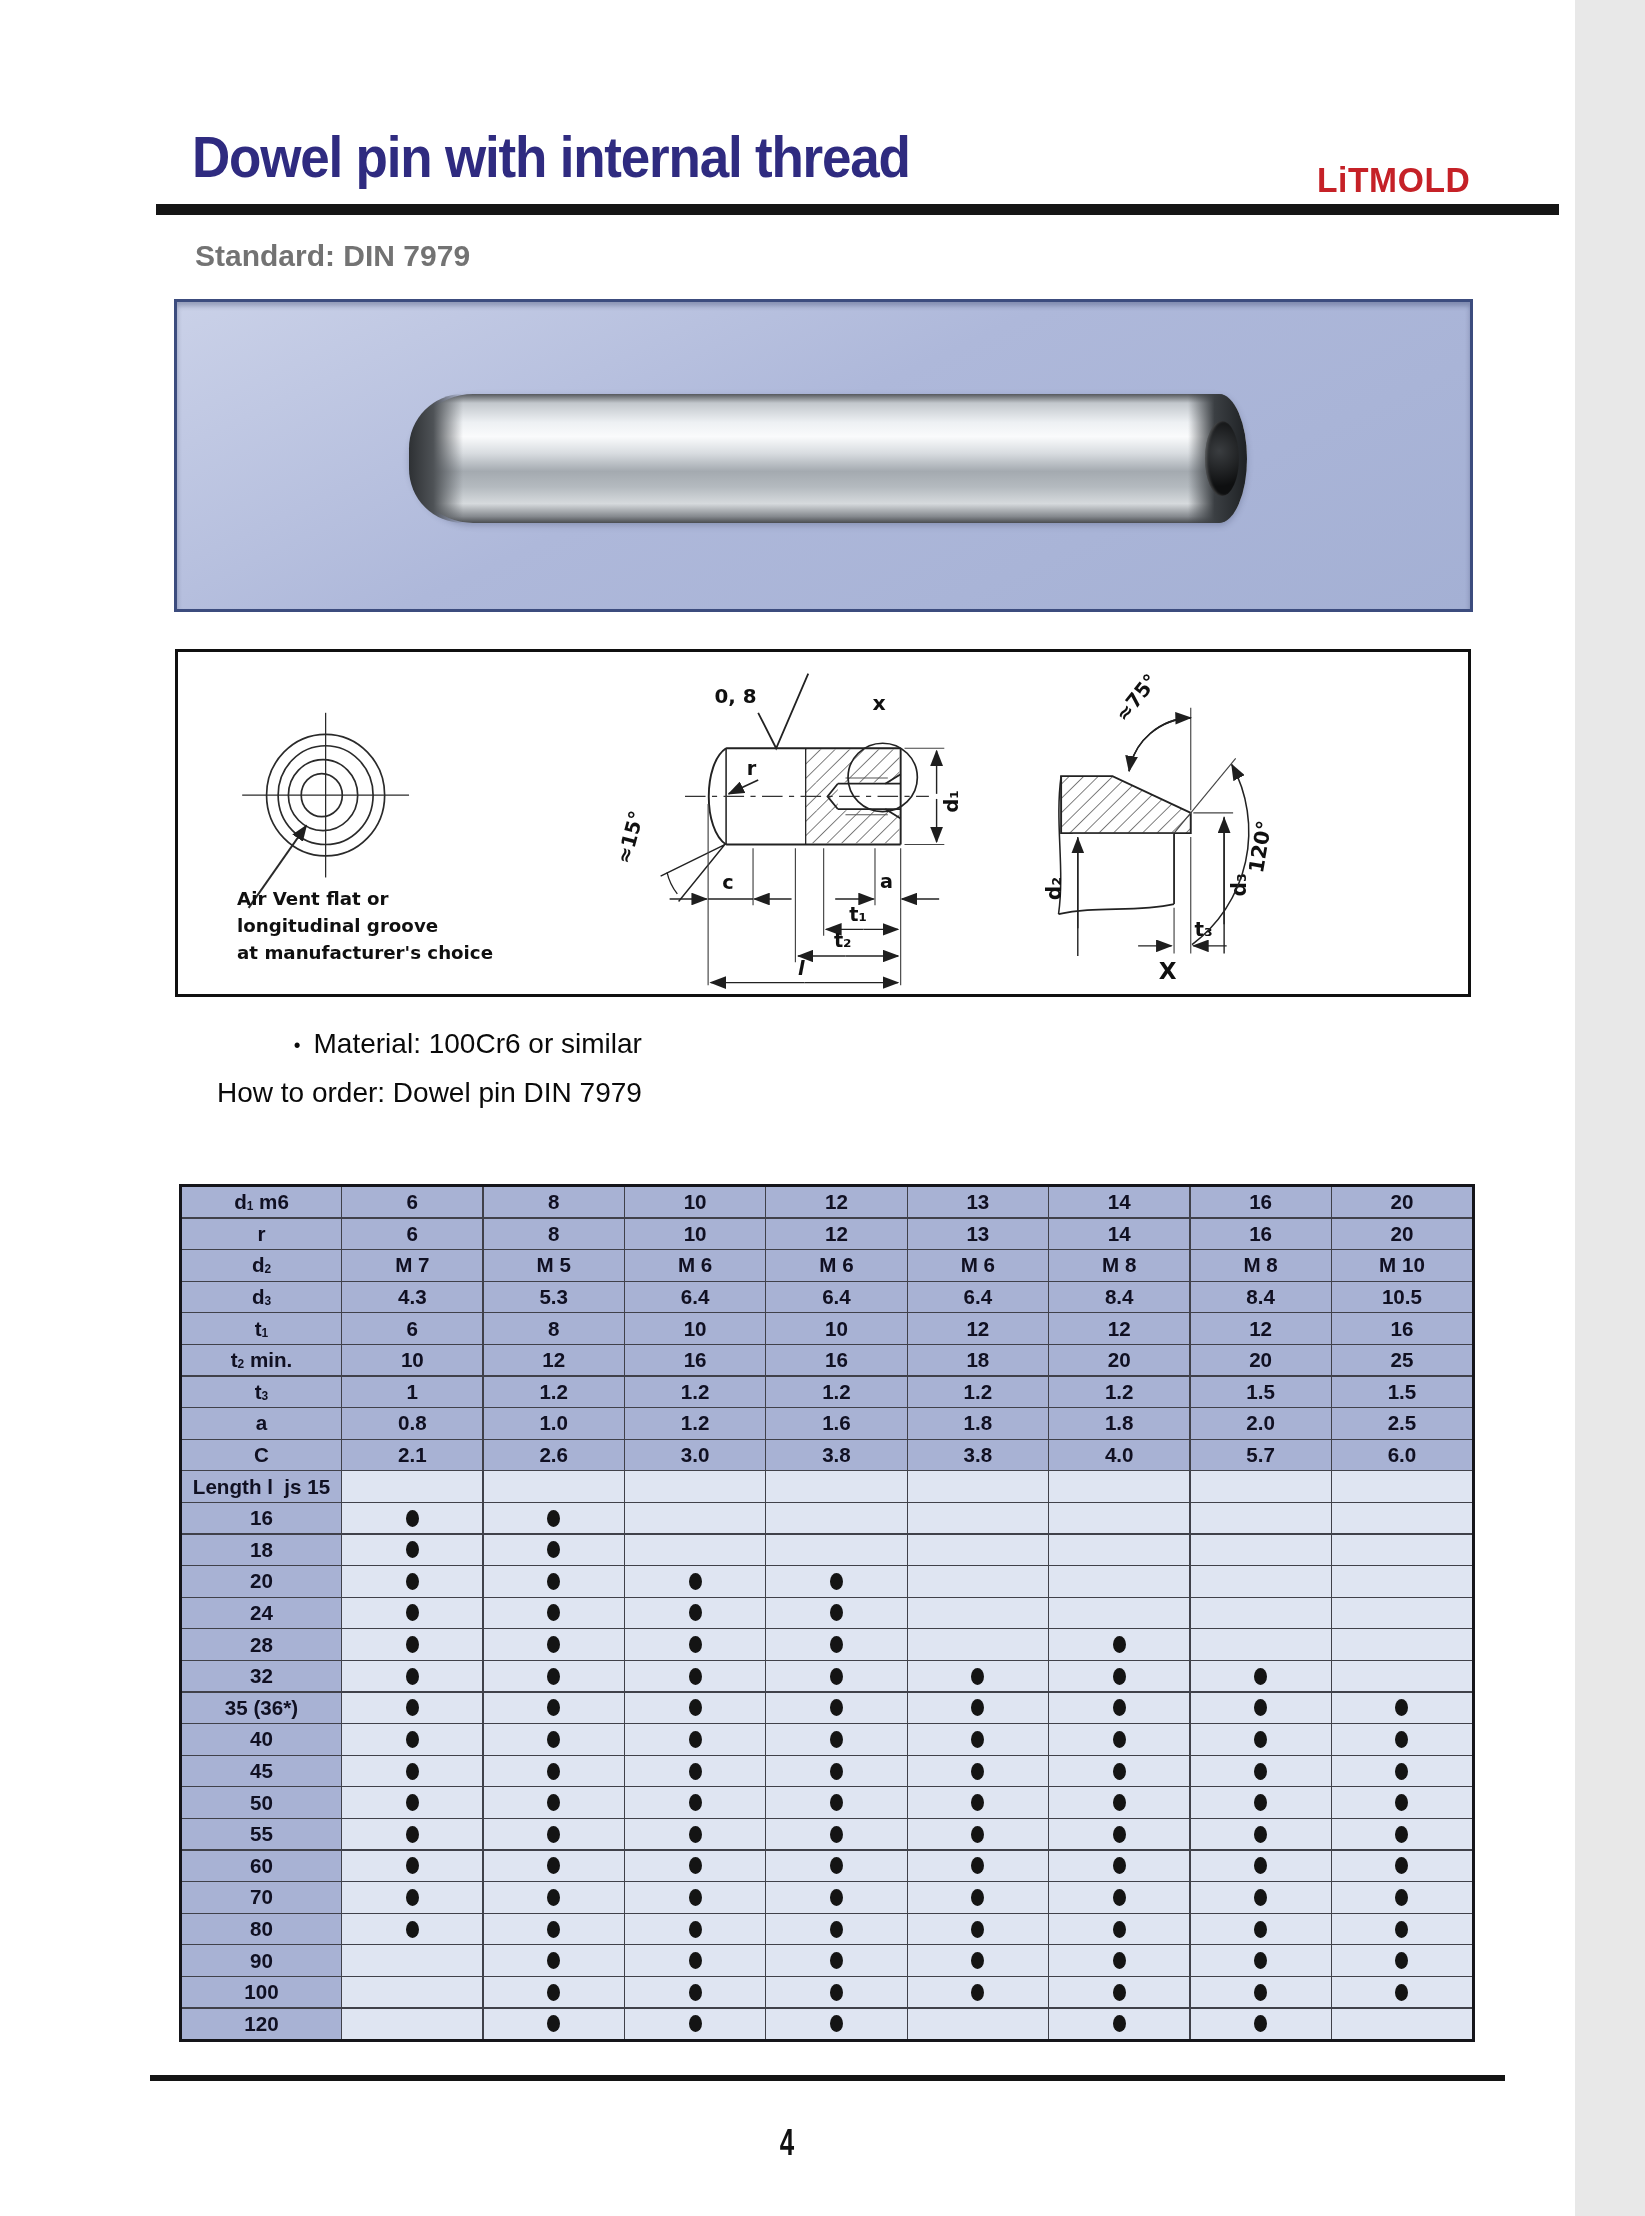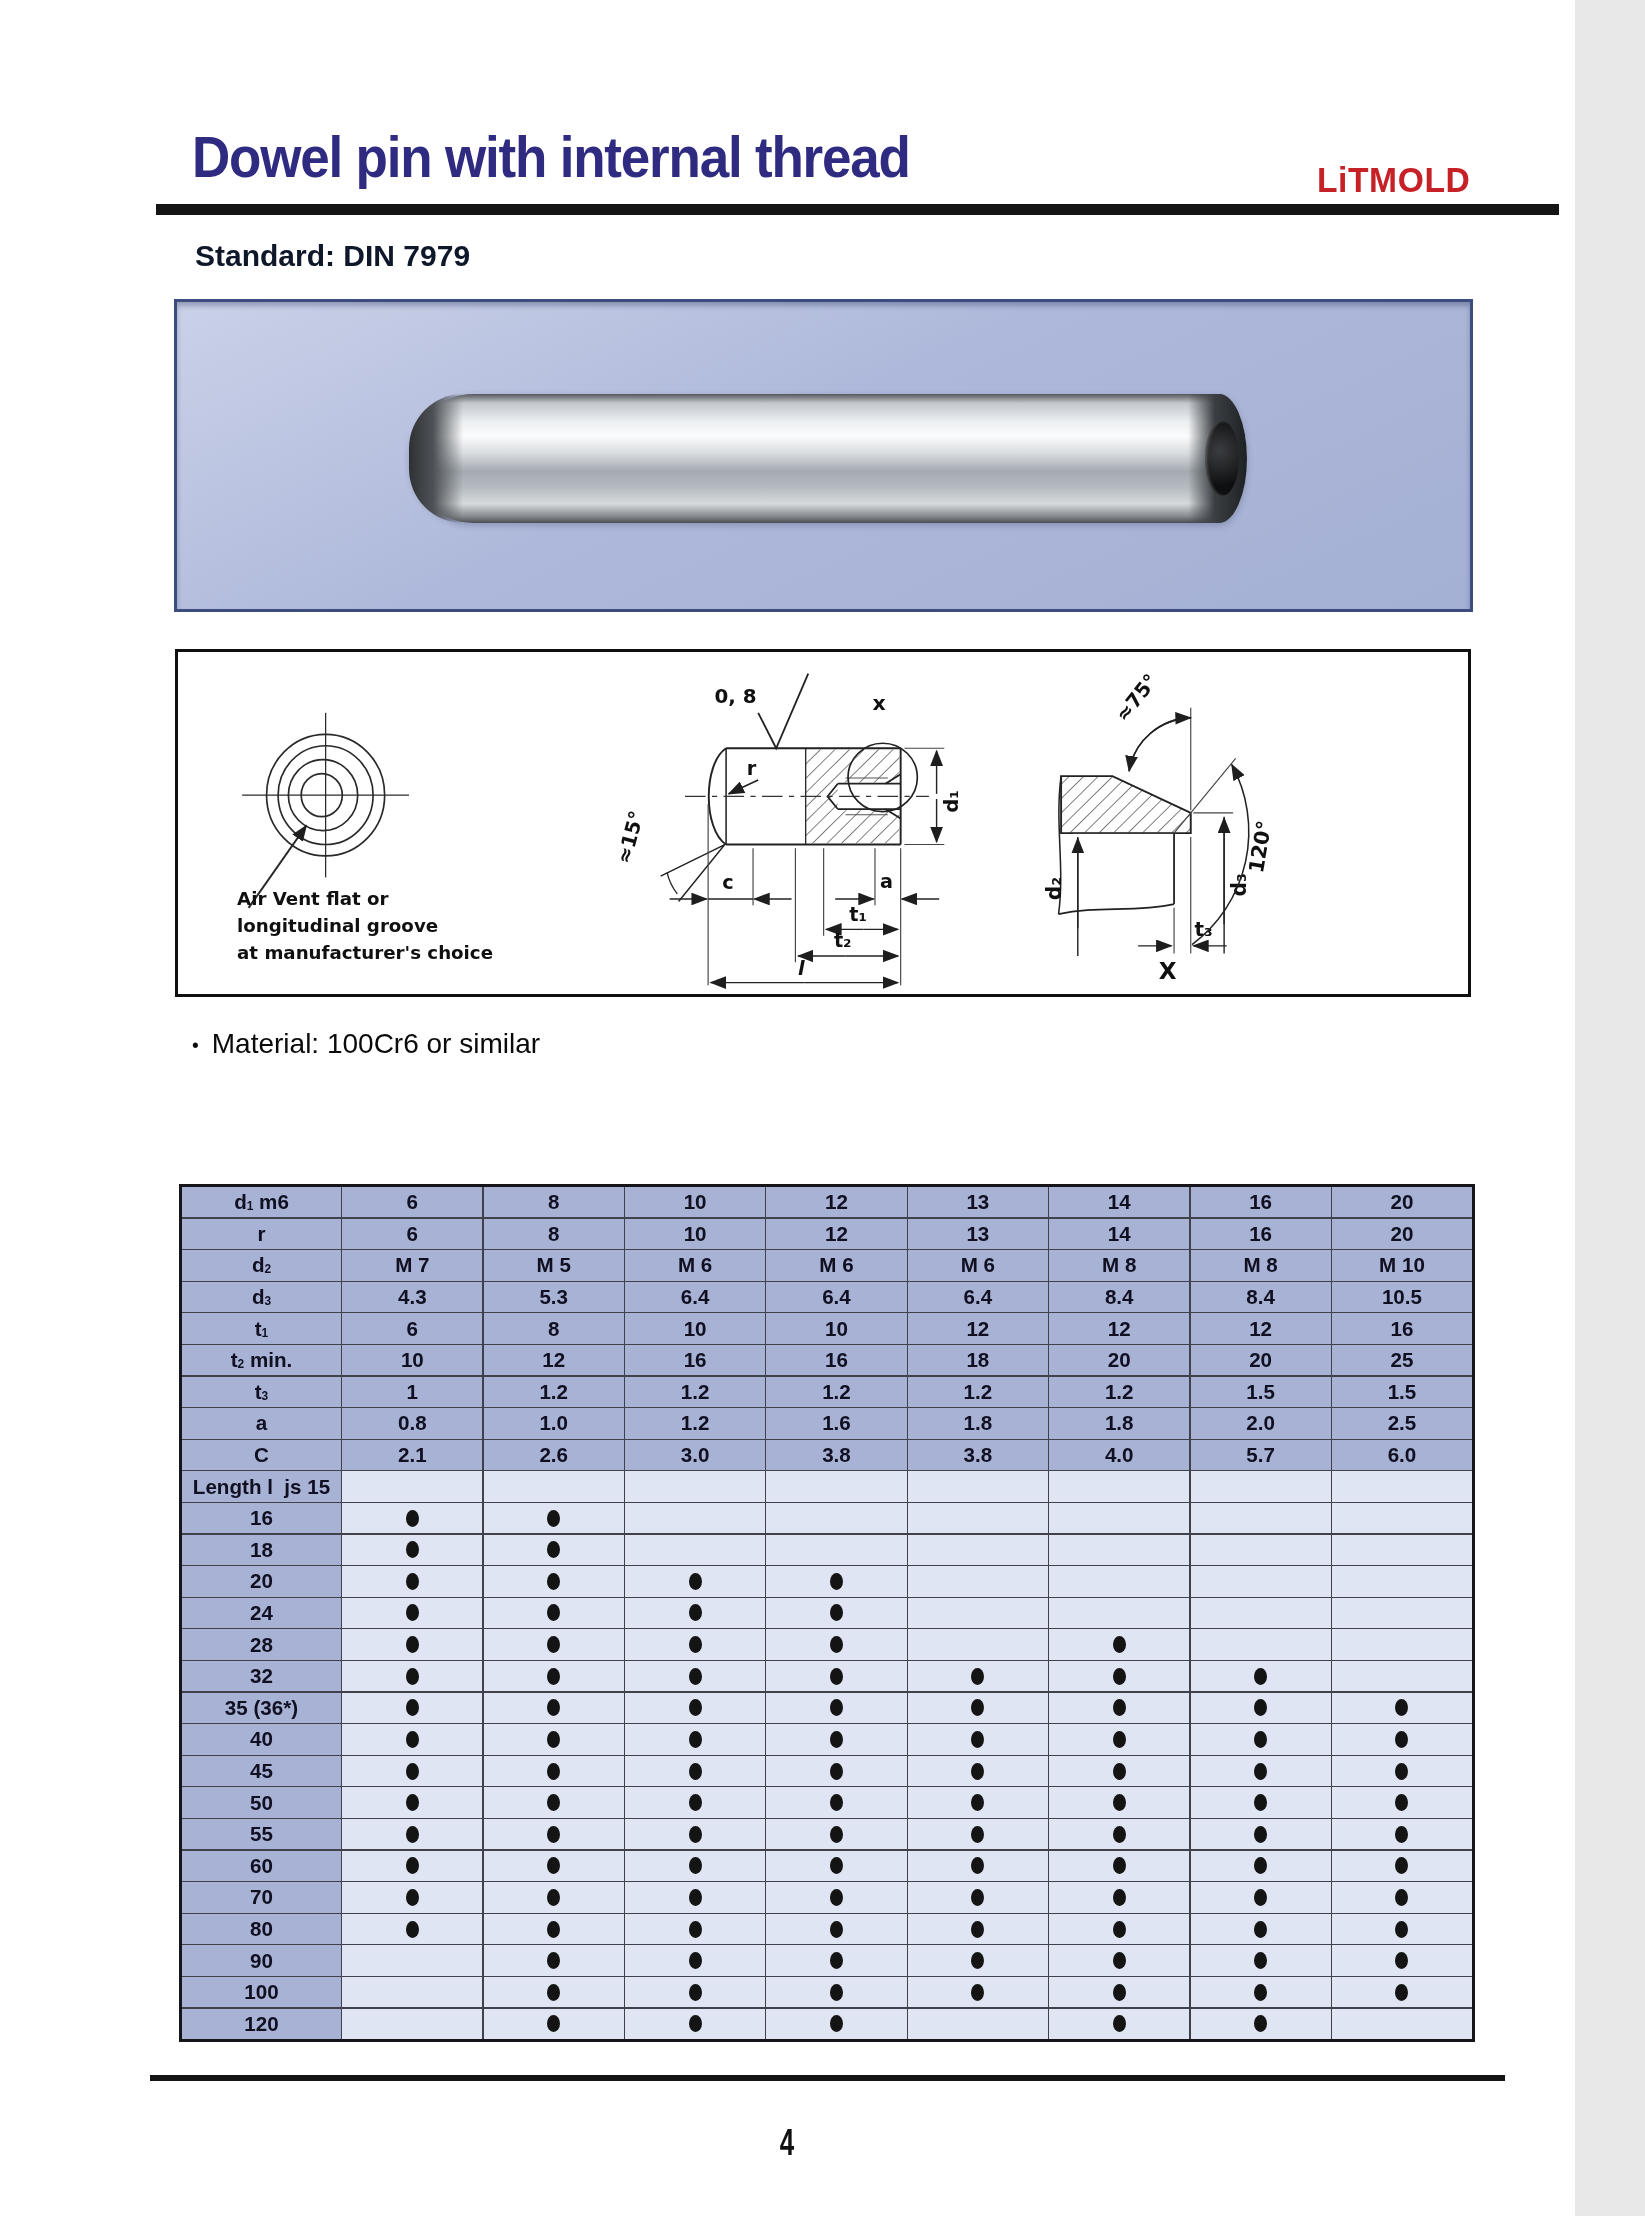--- a/index.html
+++ b/index.html
@@ -5,21 +5,21 @@
   html,body{margin:0;padding:0;background:#e8e8e8;}
   .page{position:relative;width:1575px;height:2216px;background:#ffffff;overflow:hidden;
         font-family:"Liberation Sans", sans-serif;color:#111;}
   .abs{position:absolute;}
 
   .page-title{left:192px;top:124px;font-size:57px;font-weight:bold;color:#2f2b80;
               letter-spacing:-1.3px;white-space:nowrap;transform:scaleX(.93);transform-origin:left top;}
   .brand{left:1317px;top:160px;font-size:35px;font-weight:bold;color:#c52127;letter-spacing:0.6px;
          transform:scaleX(.96);transform-origin:left top;}
   .rule-top{left:156px;top:204px;width:1403px;height:11px;background:#151515;}
-  .standard{left:195px;top:239px;font-size:30px;font-weight:bold;color:#0f172a;white-space:nowrap;}
+  .standard{left:195px;top:239px;font-size:30px;font-weight:bold;color:#737373;white-space:nowrap;}
 
   .photo-box{left:174px;top:299px;width:1299px;height:313px;box-sizing:border-box;
              border:3.9px solid #3c4c7e;
              background:linear-gradient(155deg,#cad1e8 0%,#aeb8da 45%,#a4b0d4 100%);
              box-shadow:inset 0 3.9px 5.8px rgba(25,35,75,.30);}
   .pin{left:232px;top:92px;width:838px;height:129px;border-radius:64px 28px 28px 64px/50% 50% 50% 50%;
        background:linear-gradient(180deg,#55585c 0%,#c2c7cc 7%,#edf0f3 22%,#fafbfc 33%,#d8dce0 46%,
                   #a4aab0 60%,#b4babf 72%,#d6dadd 85%,#85898e 95%,#4a4d51 100%);
        box-shadow:0 2.6px 6.4px rgba(30,40,70,.25);}
   .pin::before{content:"";position:absolute;left:0;top:0;width:54px;height:100%;
@@ -178,20 +178,21 @@
         <line x1="776" y1="143" x2="824" y2="84" stroke="#444" stroke-width="0.9"></line>
         <path d="M790,231 A112,112 0 0 0 821,89" stroke="#222" stroke-width="1.2" fill="none" marker-end="url(#ar)"></path>
         <text transform="translate(845,175) rotate(-80)" font-size="16" font-weight="bold">120°</text>
         <text x="764" y="258" font-size="18" font-weight="bold">X</text>
       </g>
     </svg>
   </div>
 
   <div class="abs notes">
     <div><span class="bullet">•</span><span>Material: 100Cr6 or similar</span></div>
+    <div class="indent">How to order: Dowel pin DIN 7979</div>
   </div>
 
   <div class="abs spec-table">
       <div class="cell lbl"><span>d</span><span class="sub">1</span><span> m6</span></div>
       <div class="cell lbl">6</div>
       <div class="cell lbl">8</div>
       <div class="cell lbl">10</div>
       <div class="cell lbl">12</div>
       <div class="cell lbl">13</div>
       <div class="cell lbl">14</div>

